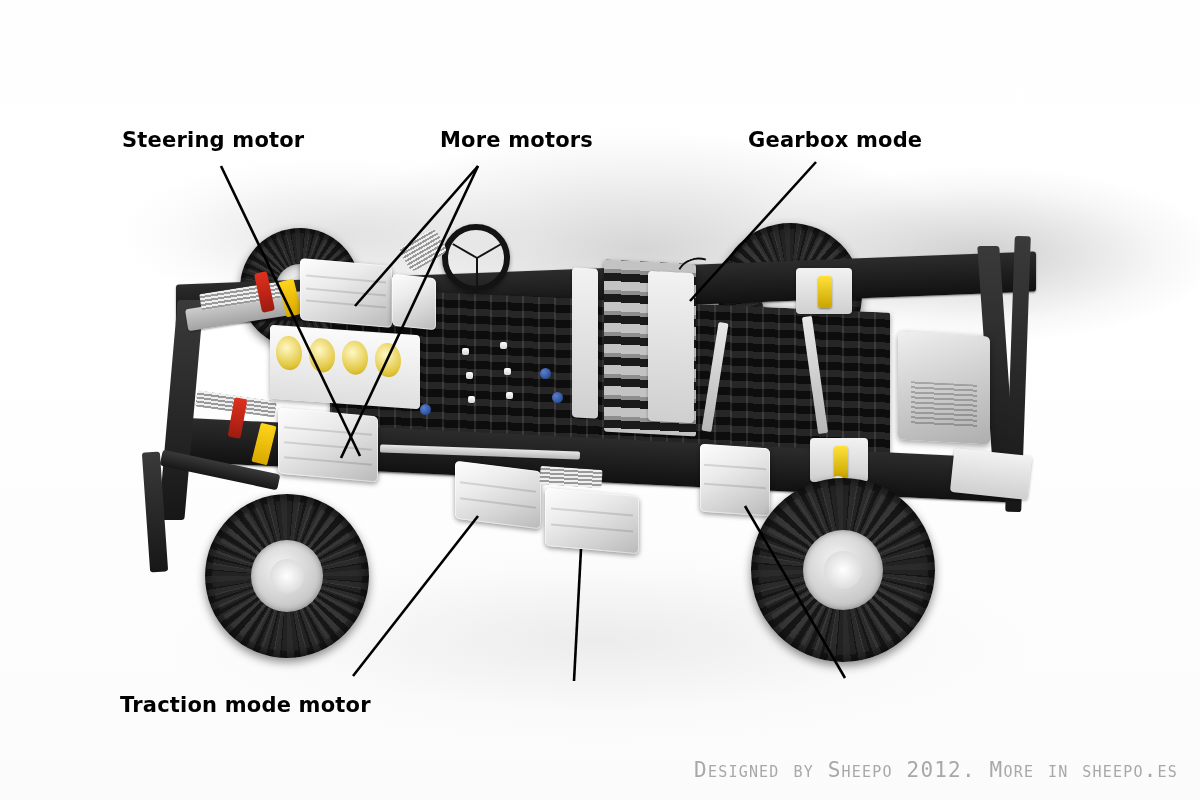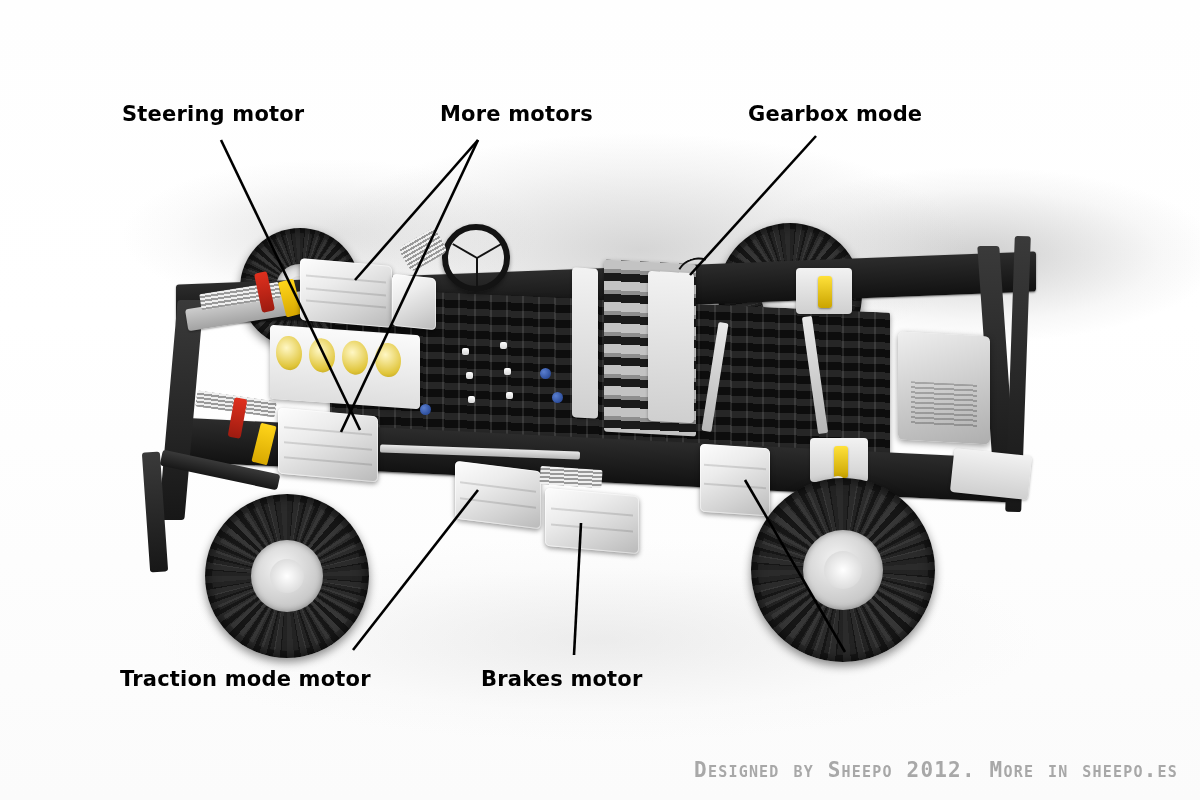--- a/index.html
+++ b/index.html
@@ -82,28 +82,28 @@
   .battery .vents{position:absolute;left:14%;right:14%;top:45%;height:40%;
     background:repeating-linear-gradient(180deg,rgba(0,0,0,.22) 0 2px,rgba(0,0,0,0) 2px 5px);}
   .swheel{position:absolute;border-radius:50%;
     border:6px solid #131313;box-shadow:0 2px 4px rgba(0,0,0,.4);}
   .swheel .spoke{position:absolute;left:50%;top:50%;width:2px;height:50%;
     background:#131313;transform-origin:top center;}
   .cable{position:absolute;border:2px solid #0e0e0e;border-radius:50%;
     border-color:#0e0e0e transparent transparent transparent;}
 
   
-  #annotations{position:absolute;inset:0;}
+  #annotations{position:absolute;inset:0;margin-top:26px;}
   .callout{position:absolute;white-space:nowrap;color:#000;
     font-weight:bold;font-size:21px;letter-spacing:.2px;
     font-family:"DejaVu Sans","Liberation Sans",sans-serif;}
   #leaders{position:absolute;left:0;top:0;width:1200px;height:800px;}
 
   .watermark{position:absolute;right:22px;bottom:18px;color:#a8a8a8;
-    font-size:21px;font-weight:bold;letter-spacing:1.2px;
+    font-size:21px;font-weight:normal;letter-spacing:1.2px;
     font-variant:small-caps;
     font-family:"DejaVu Sans Mono","Liberation Mono",monospace;}
 </style>
 </head>
 <body>
 
 <div id="stage">
 
   <div class="photo-bg"></div>
 
@@ -228,17 +228,16 @@
       <polyline fill="none" stroke="#000" stroke-width="2.6" points="816,136 690,275"></polyline>
       <polyline fill="none" stroke="#000" stroke-width="2.6" points="478,490 353,650"></polyline>
       <polyline fill="none" stroke="#000" stroke-width="2.6" points="581,523 574,655"></polyline>
       <polyline fill="none" stroke="#000" stroke-width="2.6" points="745,480 845,652"></polyline>
     </svg>
 
     <div class="callout" style="left:122px;top:102px;">Steering motor</div>
     <div class="callout" style="left:440px;top:102px;">More motors</div>
     <div class="callout" style="left:748px;top:102px;">Gearbox mode</div>
     <div class="callout" style="left:120px;top:667px;">Traction mode motor</div>
-    <div class="callout" style="left:481px;top:667px;">Brakes motor</div>
 
     <div class="watermark">Designed by Sheepo 2012. More in sheepo.es</div>
   </div>
 </div>
 
 </body></html>

